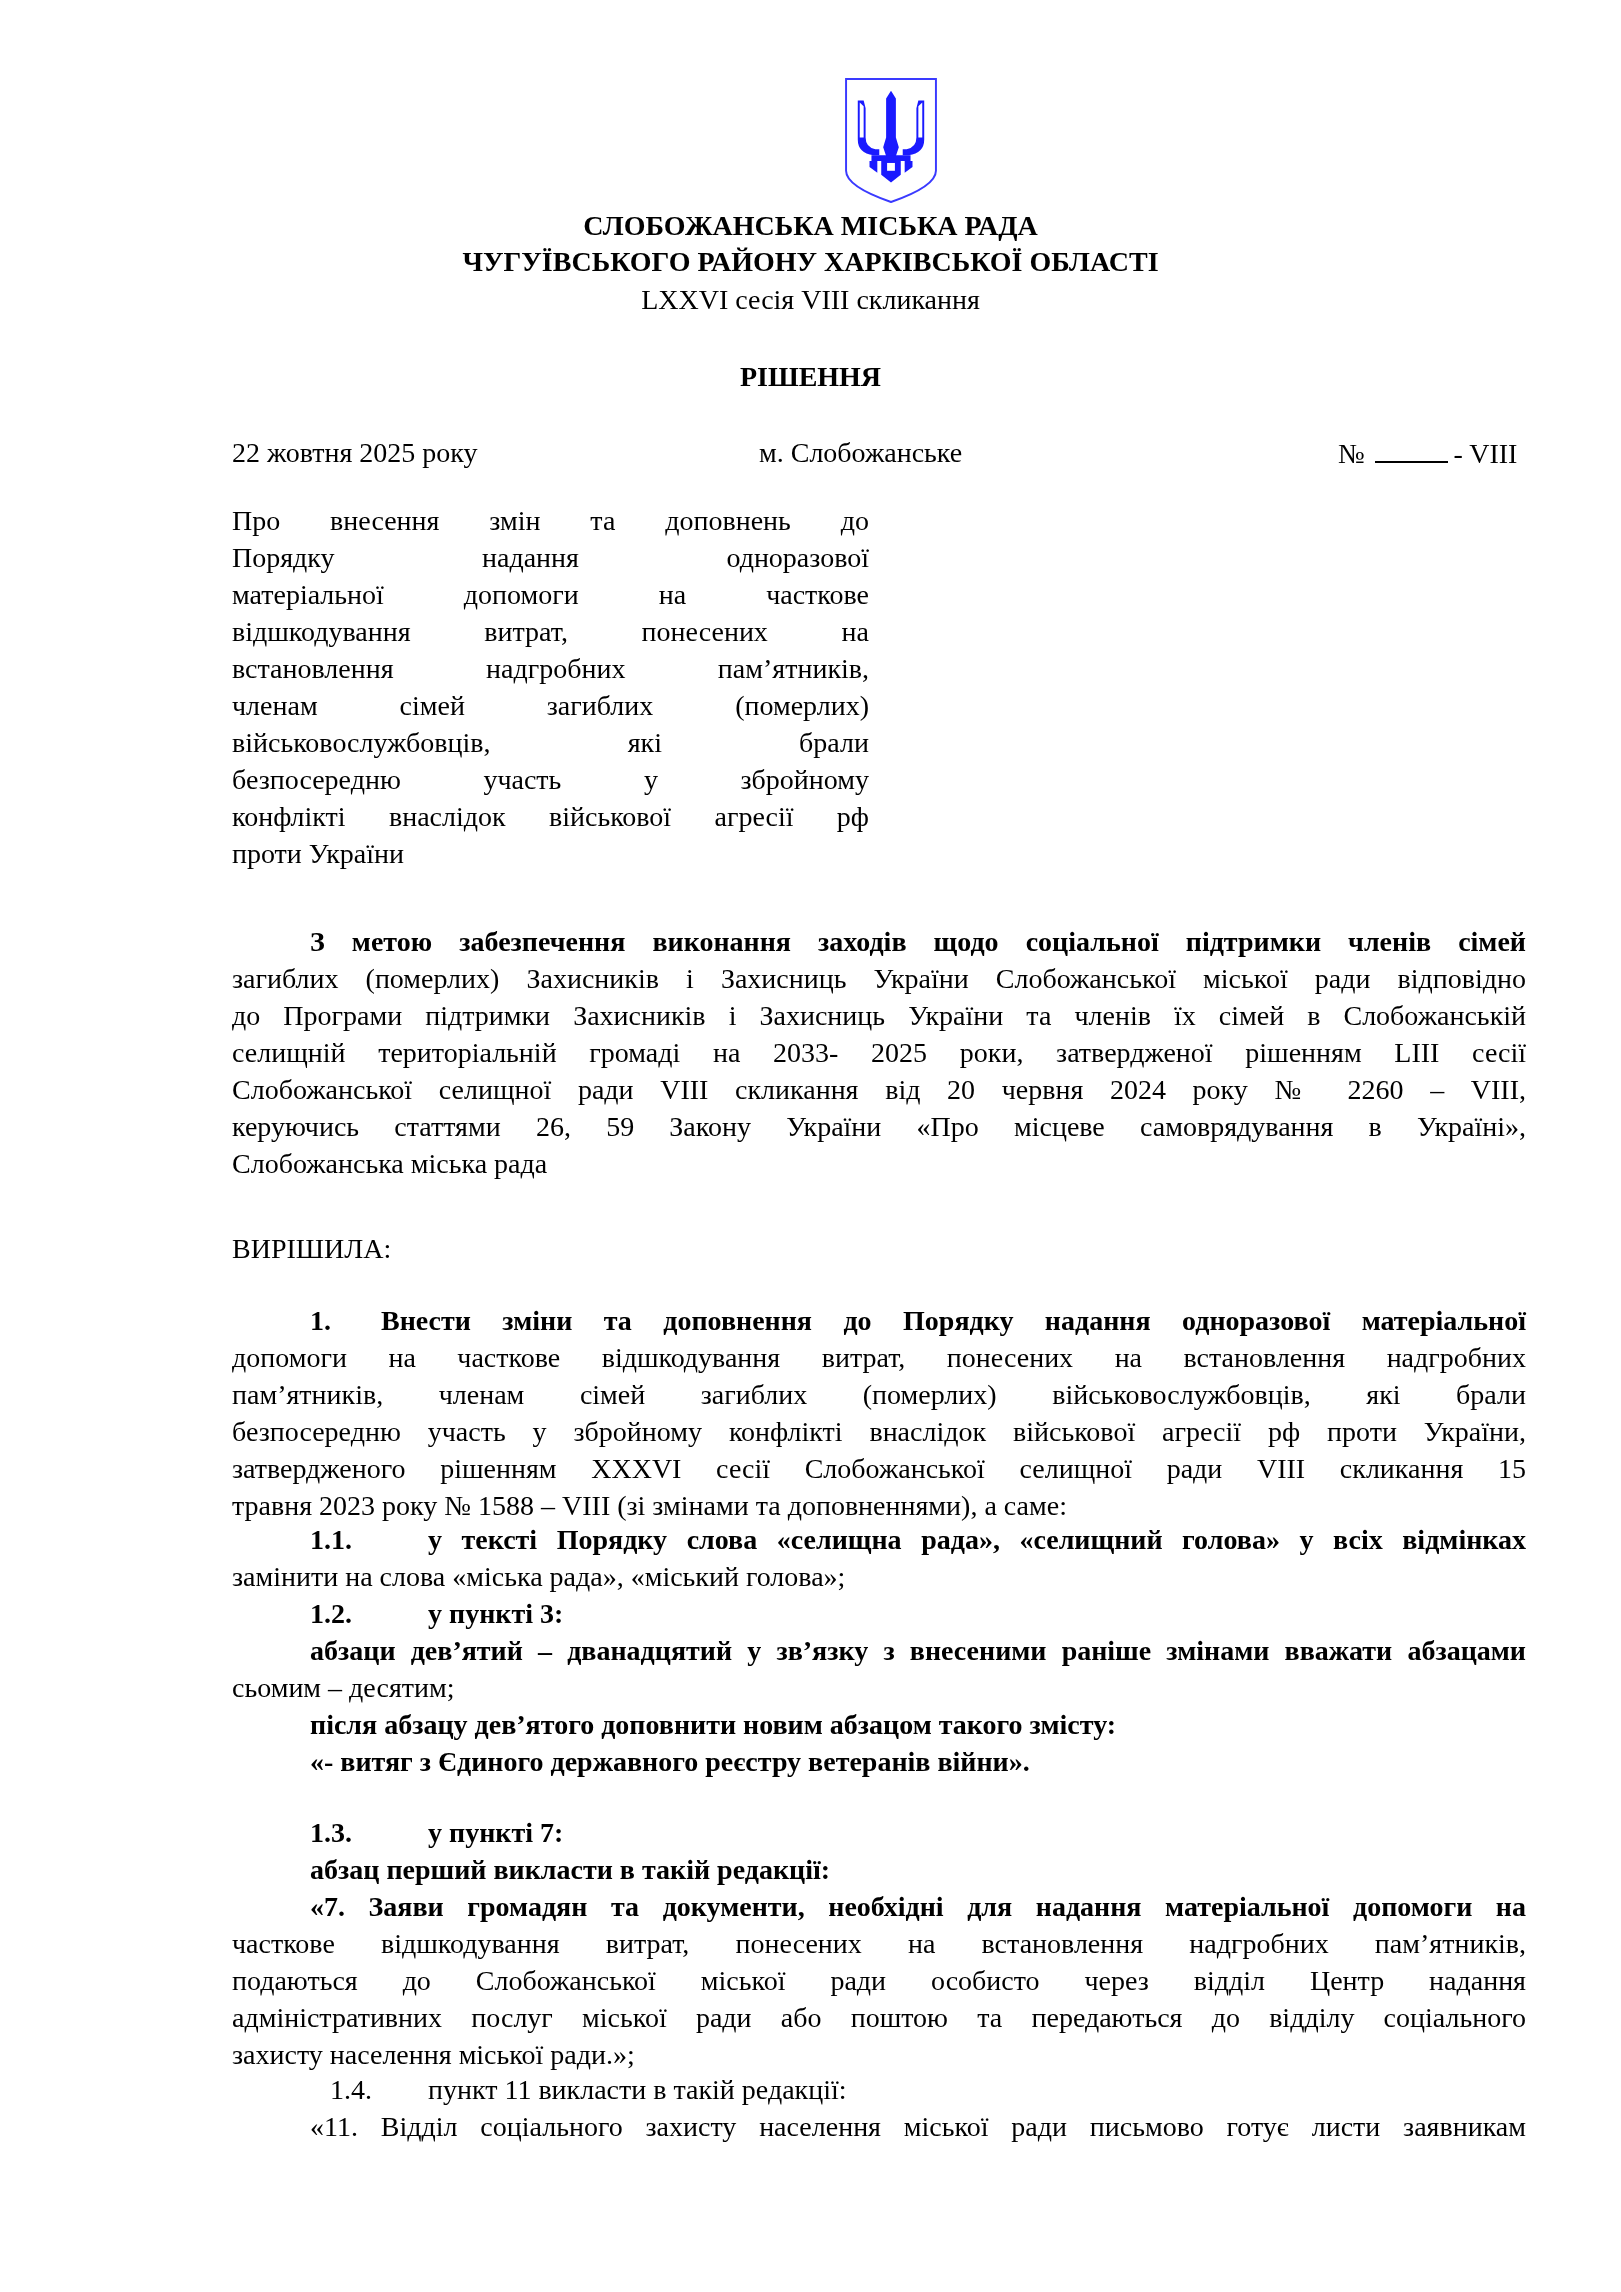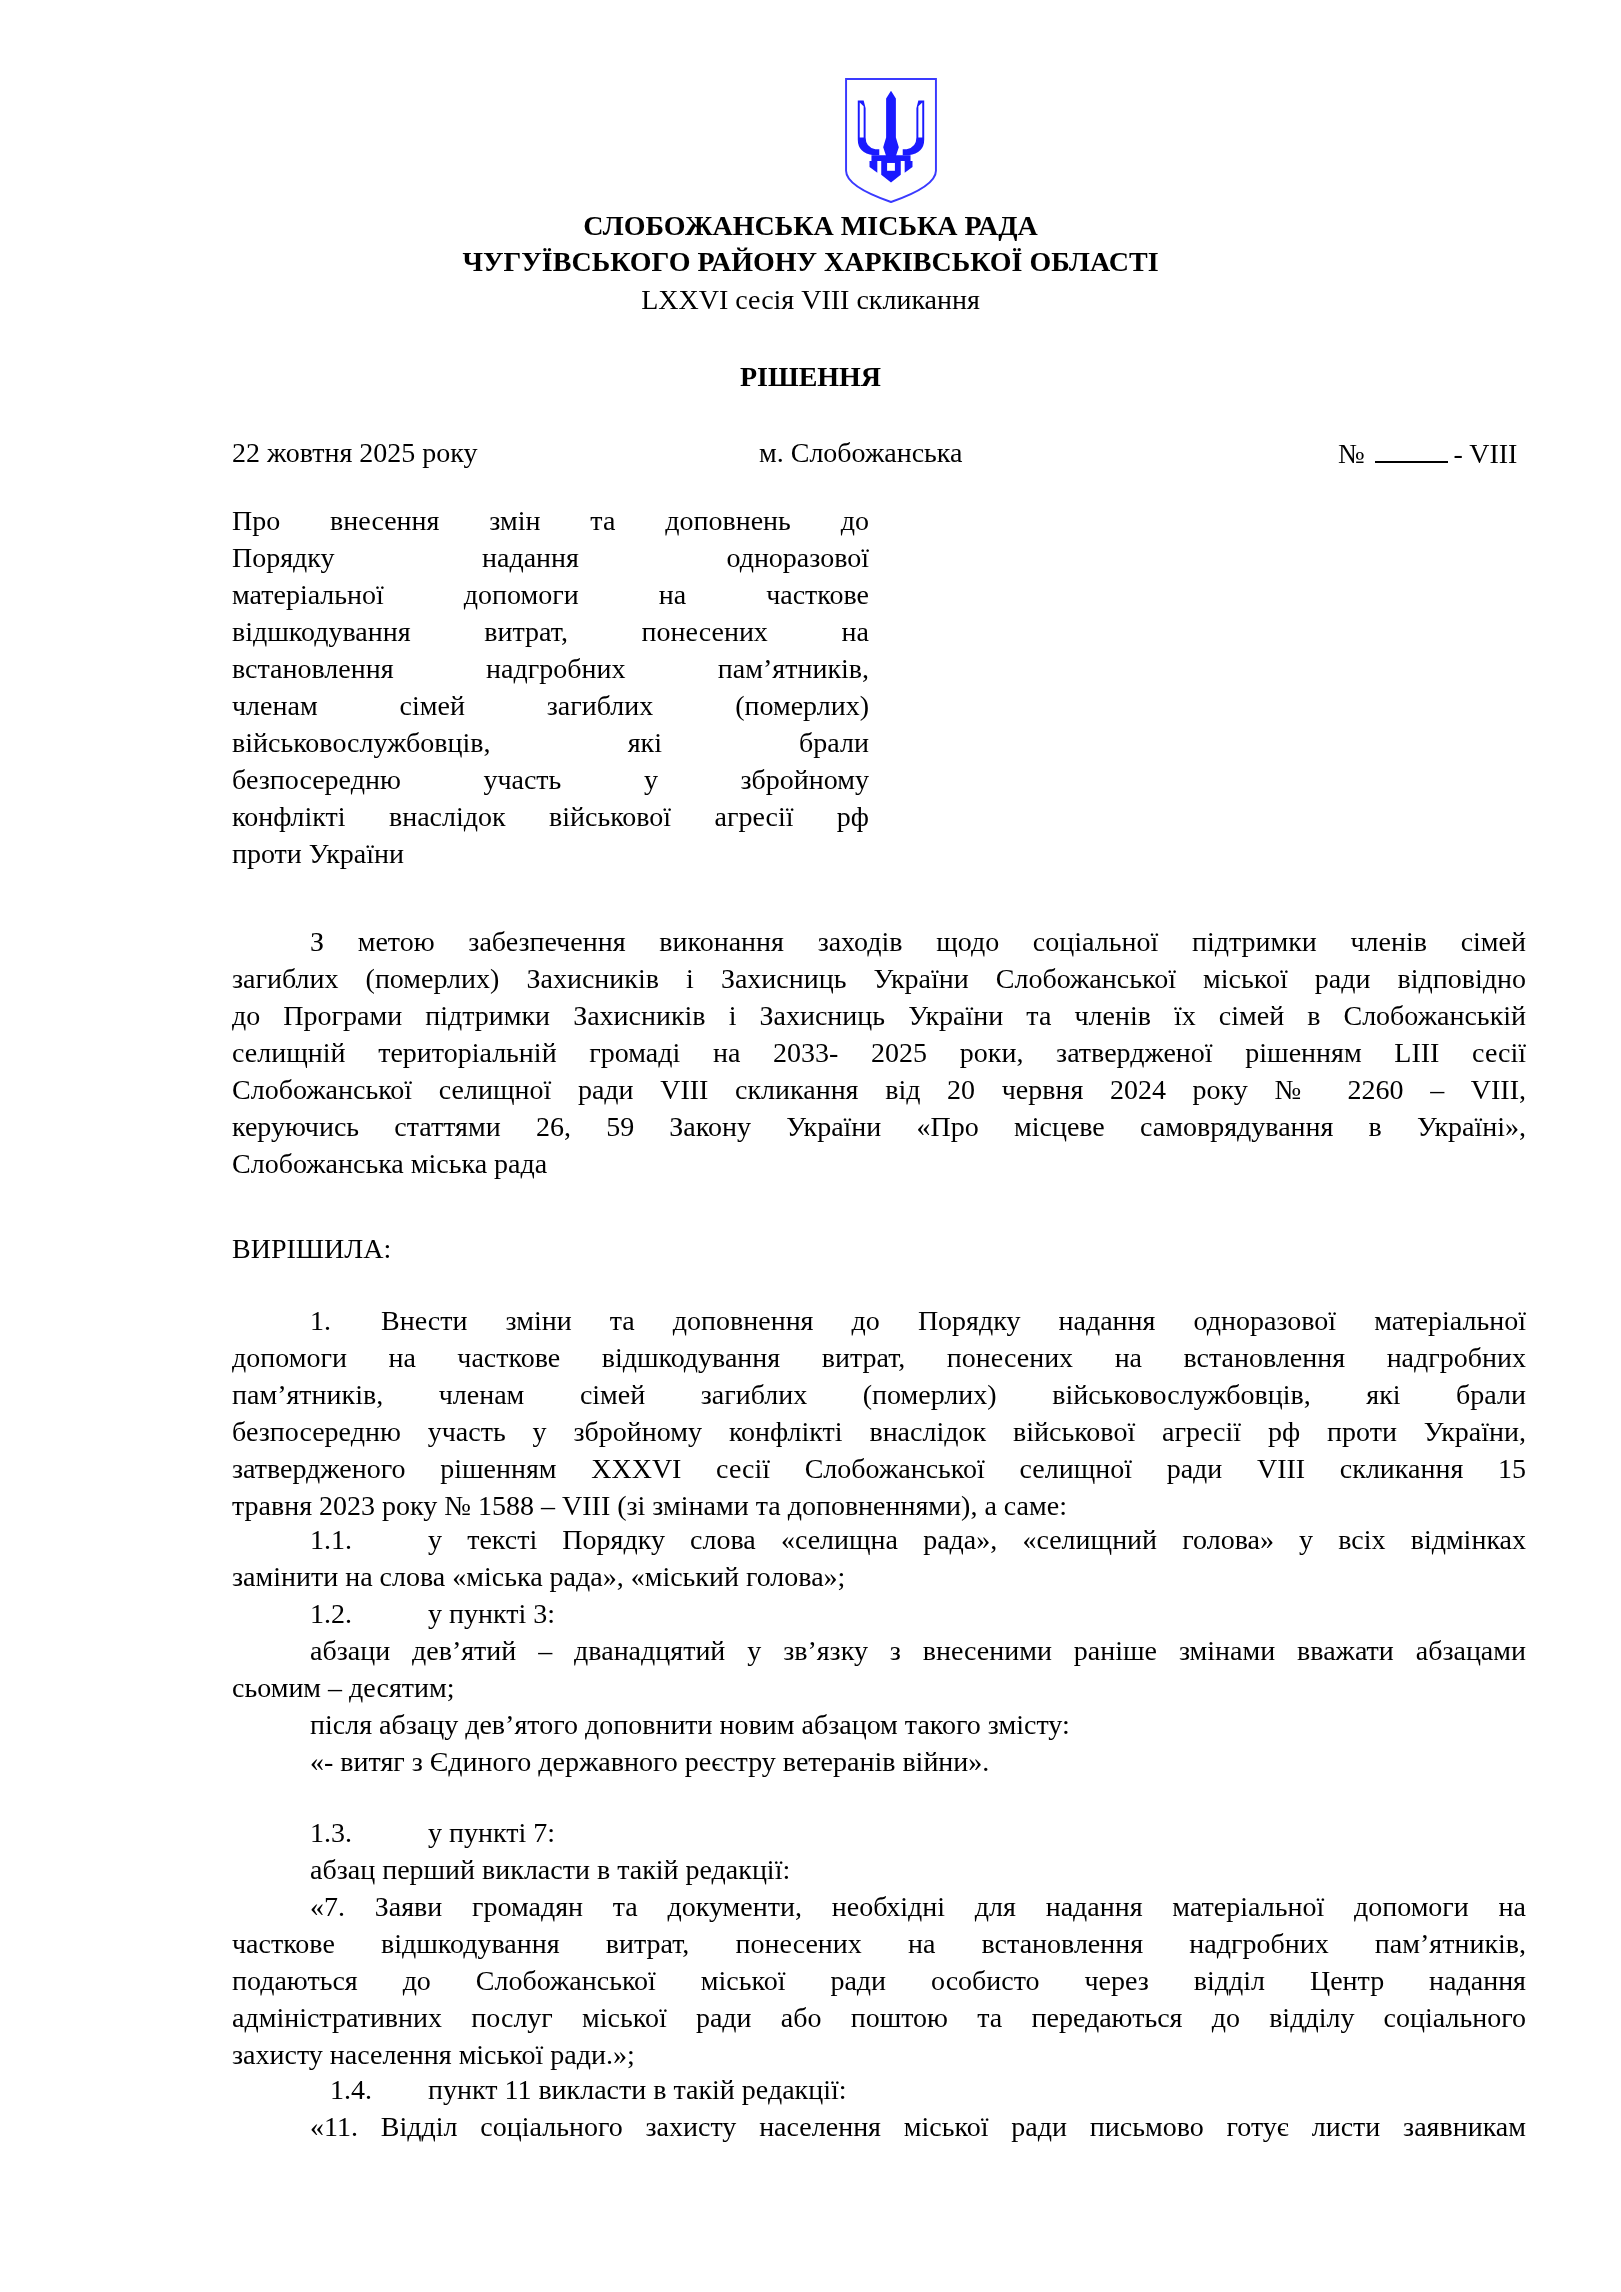--- a/index.html
+++ b/index.html
@@ -18,21 +18,21 @@
     .subject {
       position: absolute; left: 232px; top: 502px; width: 637px;
       font-weight: normal; text-align: justify; line-height: 37px;
     }
     .subject .ln { display: block; text-align: justify; text-align-last: justify; height: 37px; }
     .subject .ln.last { text-align-last: left; }
     .body-block { position: absolute; left: 232px; width: 1294px; }
     .para { text-align: justify; line-height: 37px; margin: 0; }
     .para .ln { display: block; text-align: justify; text-align-last: justify; height: 37px; white-space: nowrap; }
     .para .ln.last { text-align-last: left; }
-    .ind { padding-left: 78px; }
+    .ind { padding-left: 78px; font-weight: bold; }
     .num { display: inline-block; width: 71px; }
     .num2 { display: inline-block; width: 118px; }
     .blank-line { display: inline-block; width: 73px; border-bottom: 2px solid #000; height: 23.5px; vertical-align: baseline; margin: 0 5.9px 0 9.8px; }
   </style>
 </head>
 <body>
 
 <div class="page">
 
   <svg class="emblem" viewBox="0 0 96 130" xmlns="http://www.w3.org/2000/svg">
@@ -55,21 +55,21 @@
   </svg>
 
   <div class="hdr bold" style="top:208px;">СЛОБОЖАНСЬКА МІСЬКА РАДА</div>
   <div class="hdr bold" style="top:244px;">ЧУГУЇВСЬКОГО РАЙОНУ ХАРКІВСЬКОЇ ОБЛАСТІ</div>
   <div class="hdr" style="top:282px;">LXXVI сесія VIII скликання</div>
 
   <div class="title">РІШЕННЯ</div>
 
   <div class="meta-row">
     <span style="left:0;">22 жовтня 2025 року</span>
-    <span style="left:527px;">м. Слобожанська</span>
+    <span style="left:527px;">м. Слобожанське</span>
     <span style="left:1106px;">
       <span style="position:static;">№</span><span class="blank-line" style="position:relative;"></span><span style="position:static;">- VIII</span>
     </span>
   </div>
 
   <div class="subject">
     <span class="ln">Про внесення змін та доповнень до</span>
     <span class="ln">Порядку надання одноразової</span>
     <span class="ln">матеріальної допомоги на часткове</span>
     <span class="ln">відшкодування витрат, понесених на</span>

